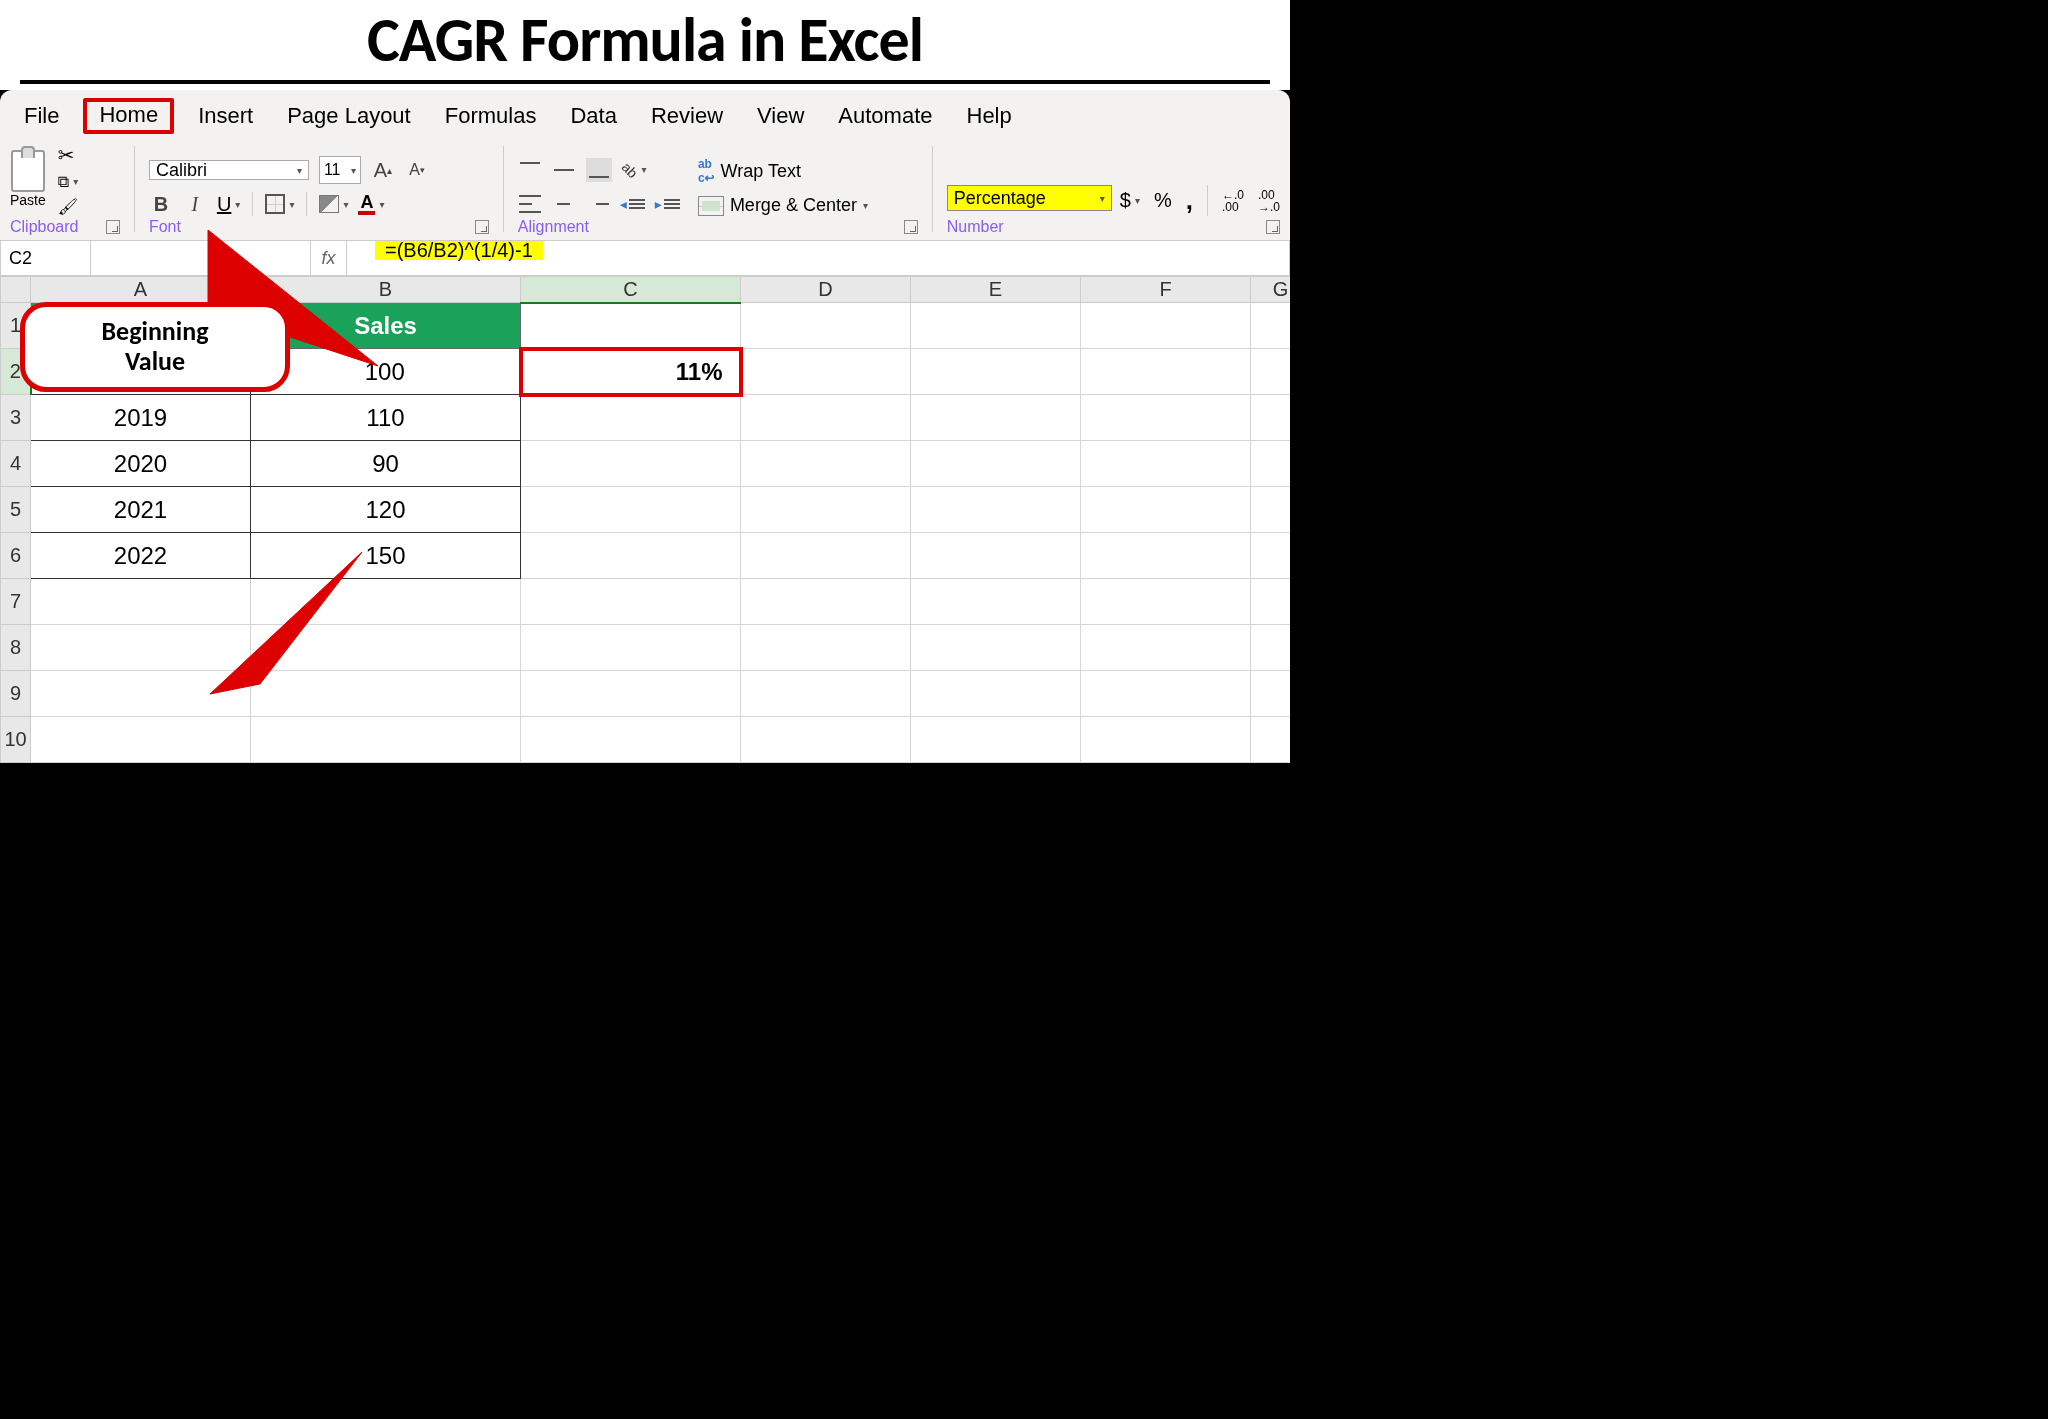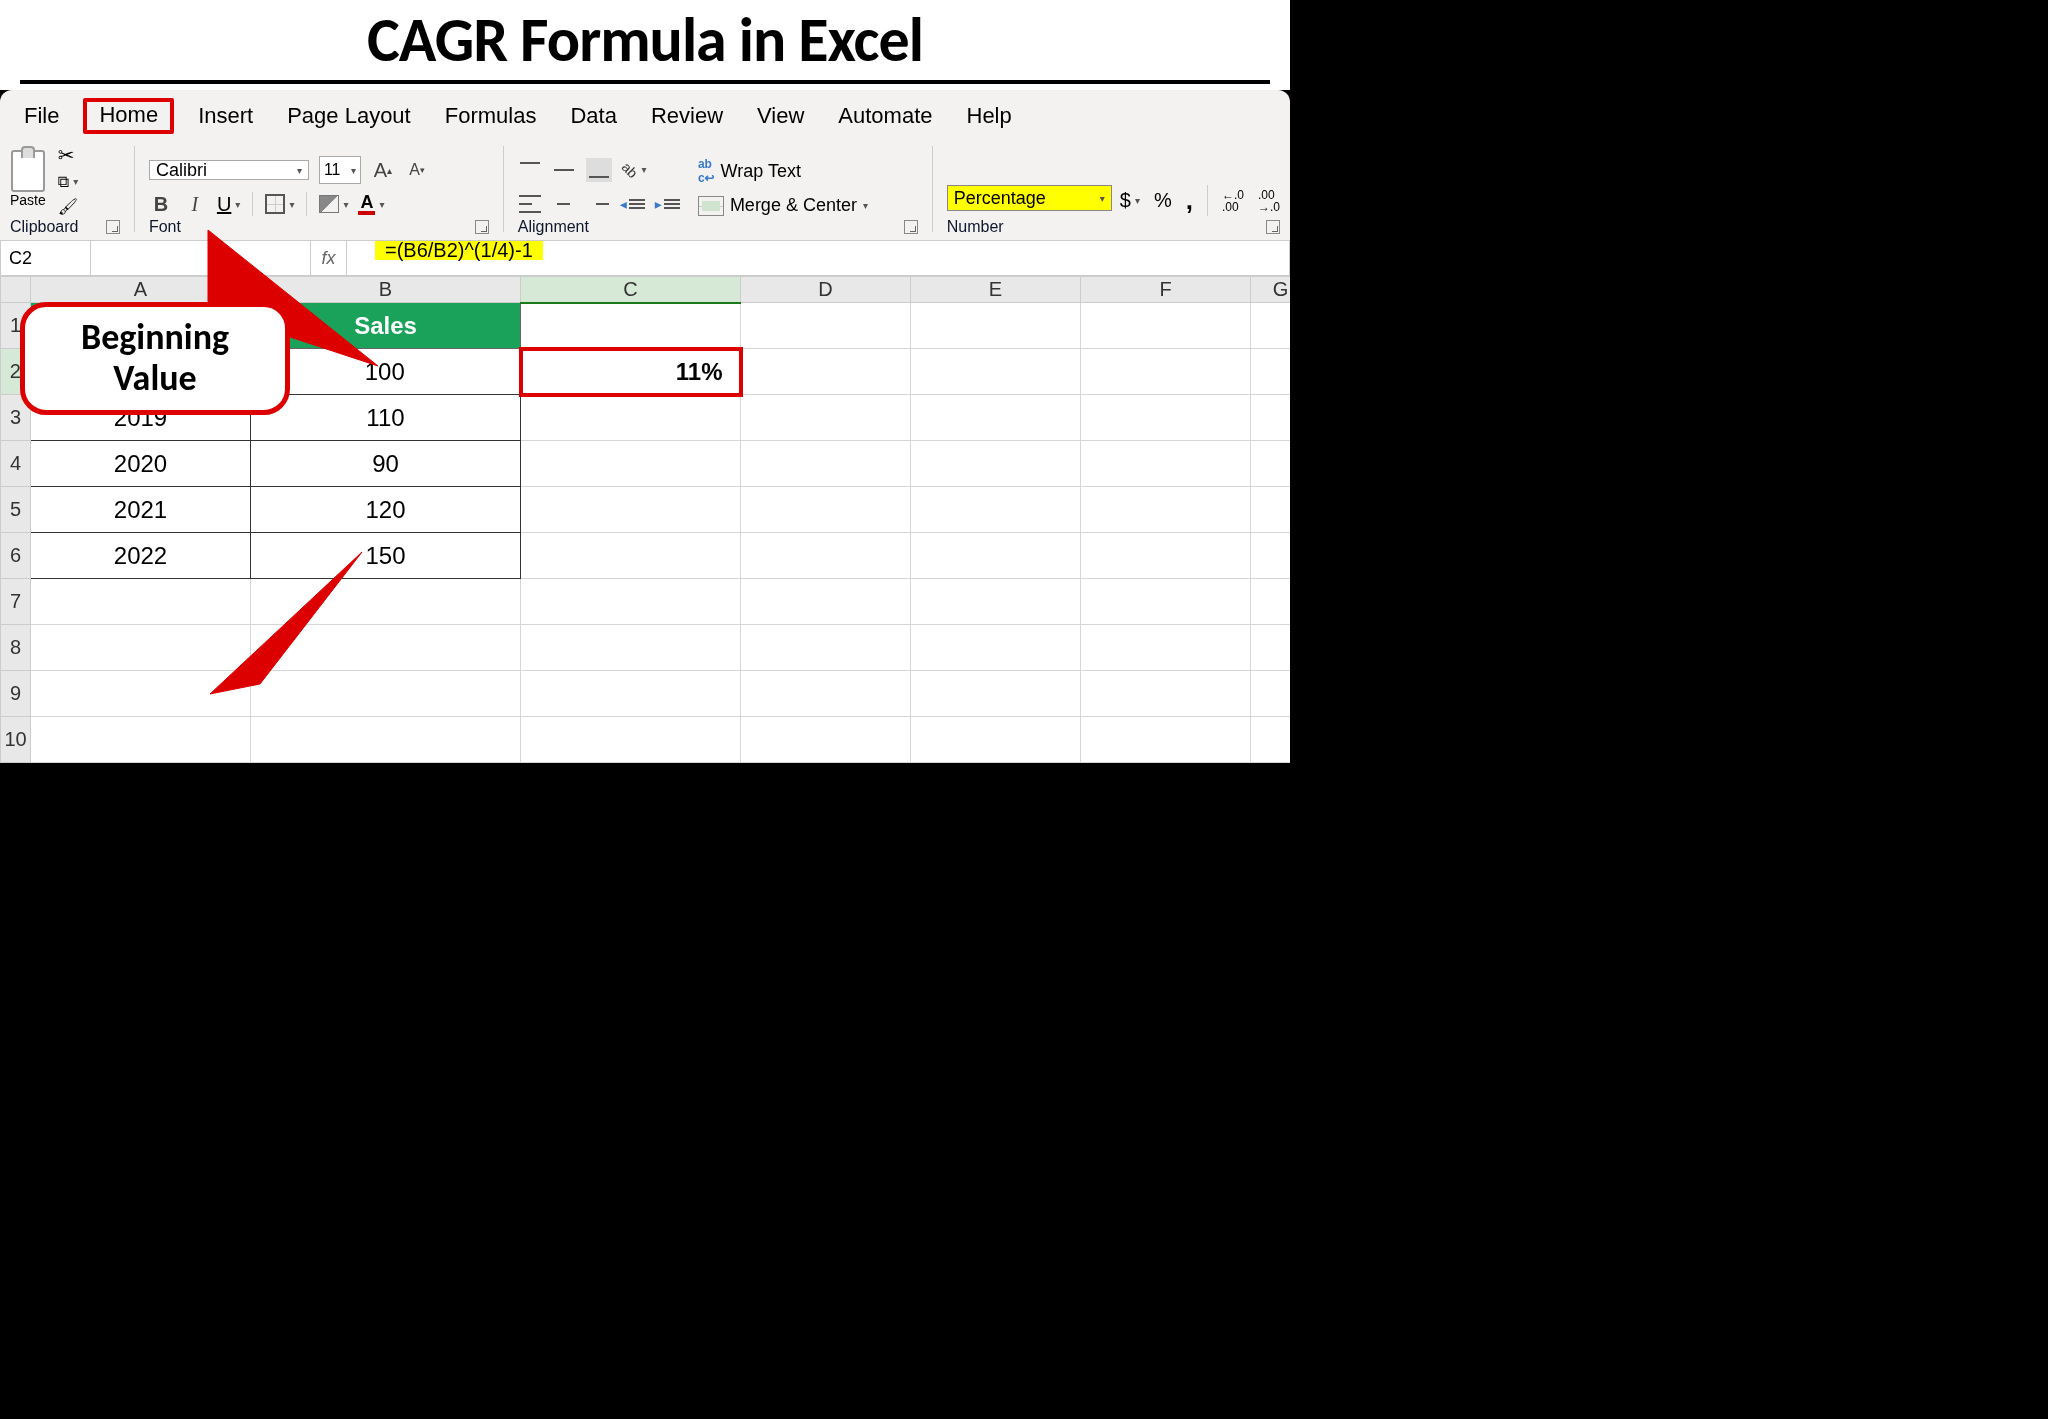--- a/index.html
+++ b/index.html
@@ -11,21 +11,21 @@
 
   
   .menu { display: flex; gap: 14px; padding: 8px 14px 8px 14px; font-size: 22px; align-items: center; }
   .menu-item { padding: 4px 10px; border-radius: 2px; cursor: pointer; }
   .menu-item.hl { border: 4px solid #d00; padding: 0 12px 2px; }
 
   
   .ribbon { display: flex; padding: 0 10px 4px 10px; gap: 10px; position: relative; }
   .group { display: flex; flex-direction: column; justify-content: flex-end; }
   .group-body { display: flex; align-items: center; gap: 8px; min-height: 74px; }
-  .group-caption { text-align: center; font-size: 16px; color: #0f172a; padding-top: 2px; display: flex; justify-content: space-between; align-items: center; }
+  .group-caption { text-align: center; font-size: 16px; color: #8b5cf6; padding-top: 2px; display: flex; justify-content: space-between; align-items: center; }
   .group-caption .dl { width: 14px; height: 14px; border: 1px solid #888; display: inline-block; position: relative; margin-left: 6px;}
   .group-caption .dl::after { content:""; position:absolute; right:1px; bottom:1px; width:5px; height:5px; border-right:1px solid #666; border-bottom:1px solid #666; }
   .sep { width: 1px; background: #ccc; align-self: stretch; margin: 4px 4px; }
 
   .iconbtn { min-width: 24px; height: 24px; display:inline-flex; align-items:center; justify-content:center; color:#444; }
   .small { font-size: 14px; }
 
   .font-select { width: 160px; height: 20px; border:1px solid #aaa; background:#fff; display:flex; align-items:center; padding:0 6px; font-size:18px; justify-content:space-between;}
   .size-select { width: 42px; height: 28px; border:1px solid #aaa; background:#fff; display:flex; align-items:center; padding:0 4px; font-size:16px; justify-content:space-between;}
   .caret { font-size: 10px; color:#555; }
@@ -46,21 +46,21 @@
   table.grid th.colh { background:#e8e8e8; border:1px solid #ccc; font-weight: normal; font-size:20px; height:26px; color:#333;}
   table.grid th.colh.sel { background:#d6e9d6; border-bottom:2px solid #1a7a1a; }
   table.grid th.rowh { width:30px; background:#e8e8e8; border:1px solid #ccc; font-weight:normal; font-size:20px; color:#333; }
   table.grid th.rowh.sel { background:#d6e9d6; border-right:2px solid #1a7a1a; }
   table.grid td { border:1px solid #d6d6d6; height:46px; font-size:24px; padding:0 6px; text-align:center; }
   .hdr { background:#1aa15a !important; color:#fff; font-weight:bold; border:1px solid #666 !important; }
   .bordered { border:1px solid #333 !important; }
   .result { font-weight:bold; text-align:right !important; border:4px solid #d00 !important; padding-right:16px !important;}
 
   
-  .callout { position:absolute; background:#fff; border:5px solid #d00; border-radius:26px; padding:10px 22px; font-family: Calibri, Arial, sans-serif; font-size:36px; font-weight:bold; text-align:center; line-height:1.15; }
+  .callout { position:absolute; background:#fff; border:5px solid #d00; border-radius:26px; padding:10px 22px; font-family: Calibri, Arial, sans-serif; font-size:26px; font-weight:bold; text-align:center; line-height:1.15; }
   .callout.c1 { left:20px; top:212px; width:270px; }
   .callout.c2 { left:24px; top:706px; width:240px; }
 
   
   svg.pointer { position:absolute; overflow:visible; }
   .pointer path { fill:#d00; stroke:#d00; }
 
   
   .formula { position:absolute; left:380px; top:690px; font-family: "Times New Roman", serif; font-size:40px; font-weight:bold; display:flex; align-items:center; gap:6px; }
   .formula .frac { display:inline-flex; flex-direction:column; align-items:center; font-size:32px; line-height:1.1; }

